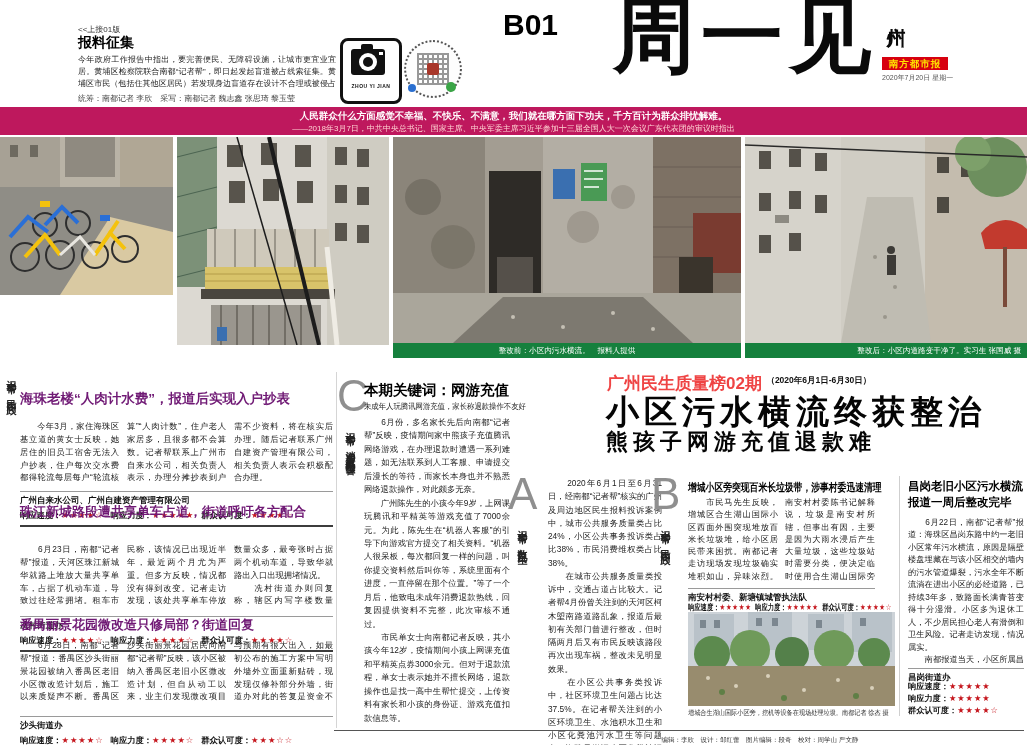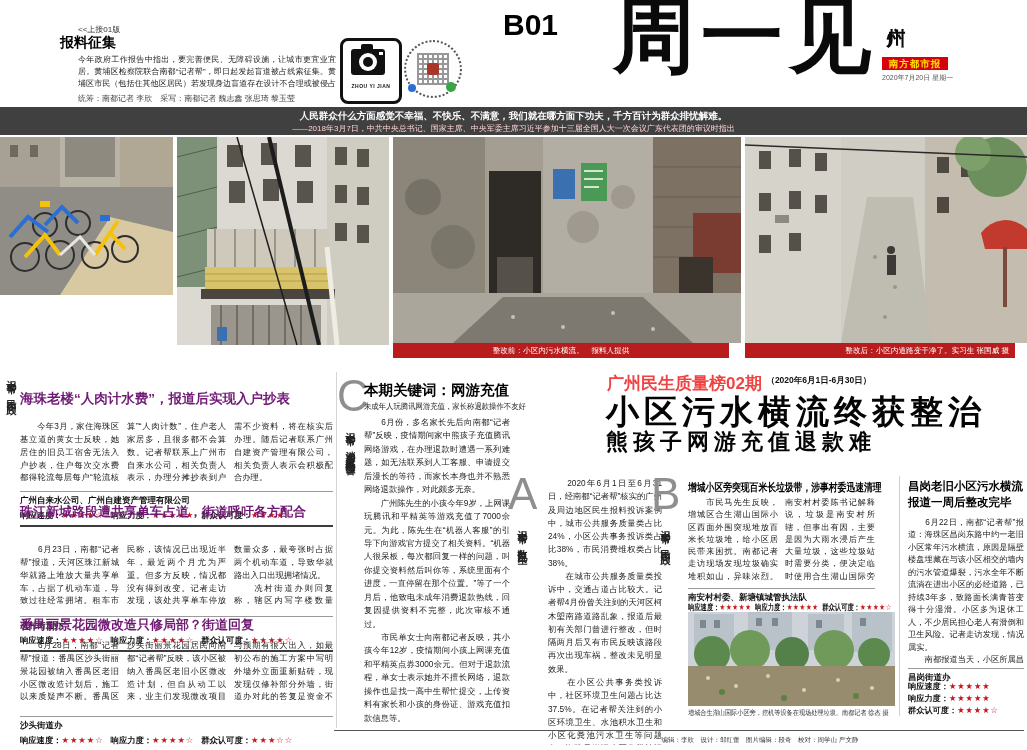--- a/index.html
+++ b/index.html
@@ -9,30 +9,30 @@
   .vtext{writing-mode:vertical-rl;text-orientation:upright;}
   .just{text-align:justify;white-space:pre-line;overflow:hidden;}
   .stars{color:#c5161d;letter-spacing:1px;}
   .rlabel{font-weight:bold;color:#111;}
   .srcline{border-top:1px solid #9a9a9a;padding-top:3px;font-size:8.5px;font-weight:bold;color:#111;}
   .ratingline{font-size:8.3px;margin-top:3px;white-space:nowrap;}
   .rule-thick{border-top:2px solid #3c3c3c;margin-top:4px;}
   .art-title{font-weight:bold;color:#701a75;}
   .bigletter{font-size:44px;color:#8f8f8f;font-weight:400;line-height:1;}
   .raillabel{font-size:10px;font-weight:bold;color:#222;letter-spacing:2px;}
-  .capbar{position:absolute;left:0;right:12px;bottom:0;height:15px;background:#b91c1c;color:#fff;font-size:7.6px;line-height:15px;padding:0 6px;}
+  .capbar{position:absolute;left:0;right:0;bottom:0;height:15px;background:#15803d;color:#fff;font-size:7.6px;line-height:15px;padding:0 6px;}
   svg{display:block;}
 </style>
 </head>
 <body>
 
 <div id="page">
 
   <div class="abs" style="left:78px;top:24px;font-size:8px;color:#333;">&lt;&lt;上接01版</div>
-  <div class="abs" style="left:60px;top:34px;font-size:14px;font-weight:bold;color:#000;">报料征集</div>
+  <div class="abs" style="left:78px;top:34px;font-size:14px;font-weight:bold;color:#000;">报料征集</div>
   <div class="abs just" style="left:78px;top:54px;width:258px;height:36px;font-size:8px;line-height:1.5;color:#222;">今年政府工作报告中指出，要完善便民、无障碍设施，让城市更宜业宜居。黄埔区检察院联合南都“记者帮”，即日起发起盲道被占线索征集。黄埔区市民（包括住其他区居民）若发现身边盲道存在设计不合理或被侵占现象，请您及时向我们报料。</div>
   <div class="abs" style="left:78px;top:93px;font-size:8px;color:#444;">统筹：南都记者 李欣　采写：南都记者 魏志鑫 张思琦 黎玉莹</div>
 
   <div class="abs" style="left:340px;top:38px;width:56px;height:60px;border:3px solid #111;border-radius:8px;background:#fff;">
     <svg width="50" height="42" viewBox="0 0 50 42">
       <rect x="8" y="8" width="34" height="26" rx="3" fill="#111"></rect>
       <rect x="18" y="3" width="12" height="7" rx="2" fill="#111"></rect>
       <circle cx="25" cy="21" r="9" fill="#fff"></circle>
       <circle cx="25" cy="21" r="5" fill="#111"></circle>
       <rect x="36" y="11" width="4" height="3" fill="#fff"></rect>
@@ -47,21 +47,21 @@
     <div class="abs" style="left:2px;top:42px;width:8px;height:8px;background:#2a6fd0;border-radius:50%;"></div>
   </div>
 
   <div class="abs" style="left:503px;top:8px;font-size:30px;font-weight:bold;color:#000;">B01</div>
 
   <div class="abs" style="left:613px;top:-10px;font-size:82px;font-weight:900;color:#0a0a0a;font-family:'DejaVu Serif','Liberation Serif',serif;letter-spacing:6px;line-height:1.1;">周一见</div>
   <div class="abs vtext" style="left:884px;top:12px;height:46px;font-size:19px;font-weight:900;color:#0a0a0a;font-family:'DejaVu Serif','Liberation Serif',serif;">广州</div>
   <div class="abs" style="left:882px;top:57px;width:66px;height:13px;background:#d7000f;color:#ffe400;font-size:9.5px;font-weight:bold;text-align:center;line-height:13px;letter-spacing:1px;">南方都市报</div>
   <div class="abs" style="left:882px;top:73px;font-size:7px;color:#555;">2020年7月20日 星期一</div>
 
-  <div class="abs" style="left:0;top:107px;width:1027px;height:28px;background:#404040;">
+  <div class="abs" style="left:0;top:107px;width:1027px;height:28px;background:#be185d;">
     <div style="text-align:center;font-size:9.5px;font-weight:bold;color:#ffffff;padding-top:3px;">人民群众什么方面感觉不幸福、不快乐、不满意，我们就在哪方面下功夫，千方百计为群众排忧解难。</div>
     <div style="text-align:center;font-size:8px;color:#ffd2d2;">——2018年3月7日，中共中央总书记、国家主席、中央军委主席习近平参加十三届全国人大一次会议广东代表团的审议时指出</div>
   </div>
 
   <div class="abs" style="left:0;top:137px;width:173px;height:158px;overflow:hidden;">
     <svg width="173" height="158" viewBox="0 0 173 158">
       <rect width="173" height="158" fill="#b9b3a6"></rect>
       <rect x="0" y="0" width="60" height="55" fill="#a7a195"></rect>
       <rect x="65" y="0" width="50" height="40" fill="#8f8a80"></rect>
       <rect x="120" y="0" width="53" height="50" fill="#b0a795"></rect>

